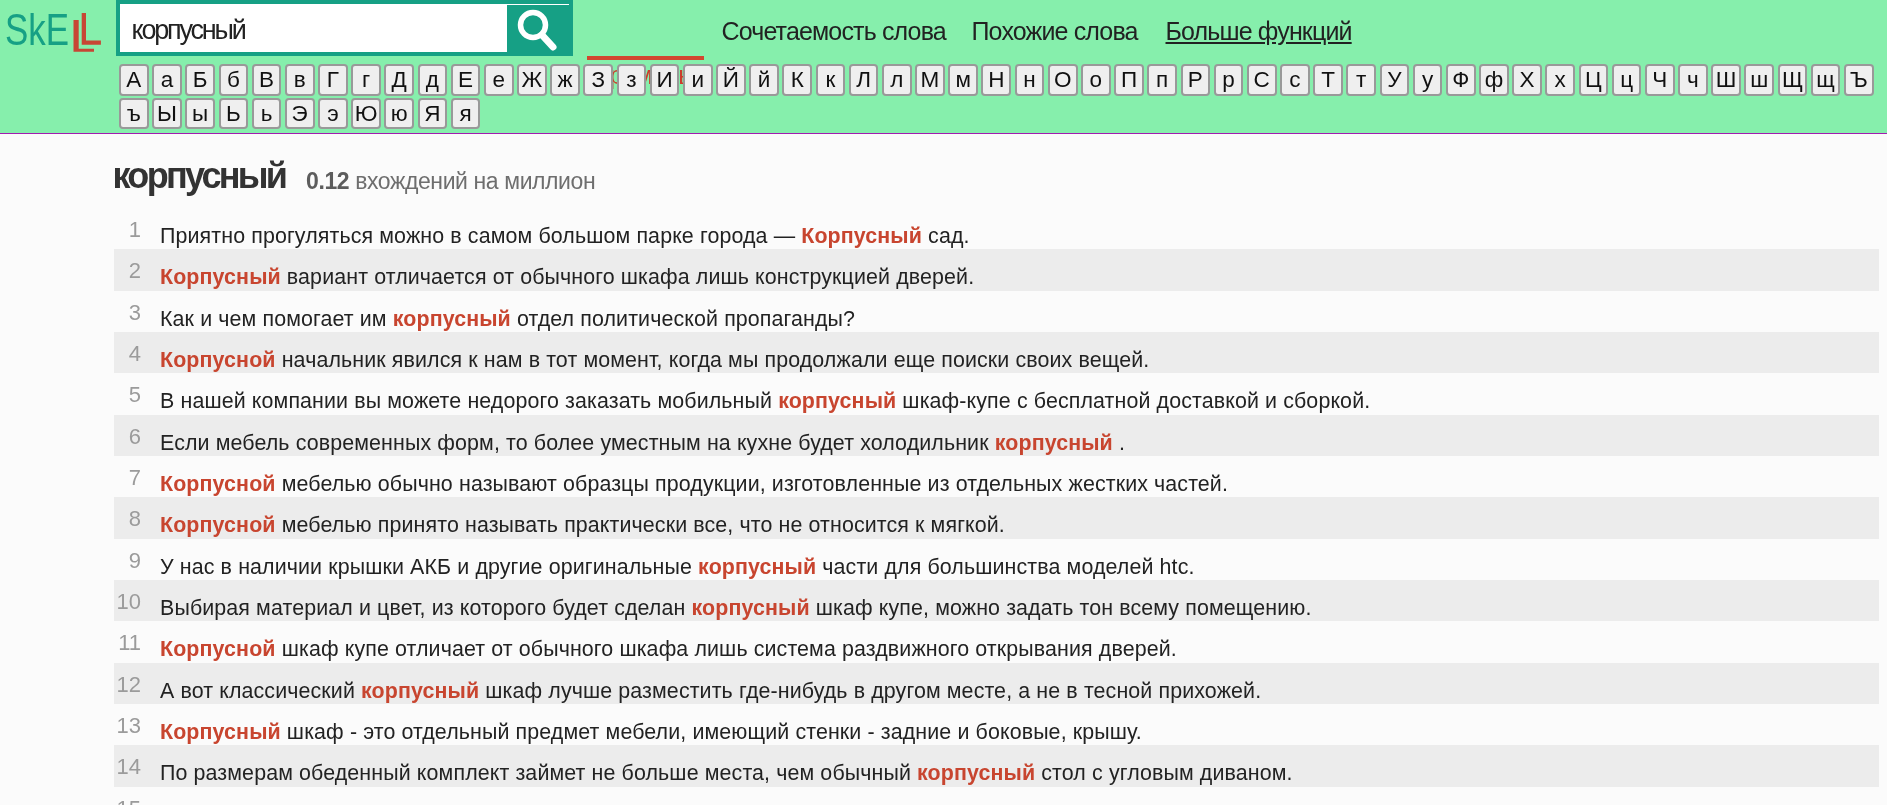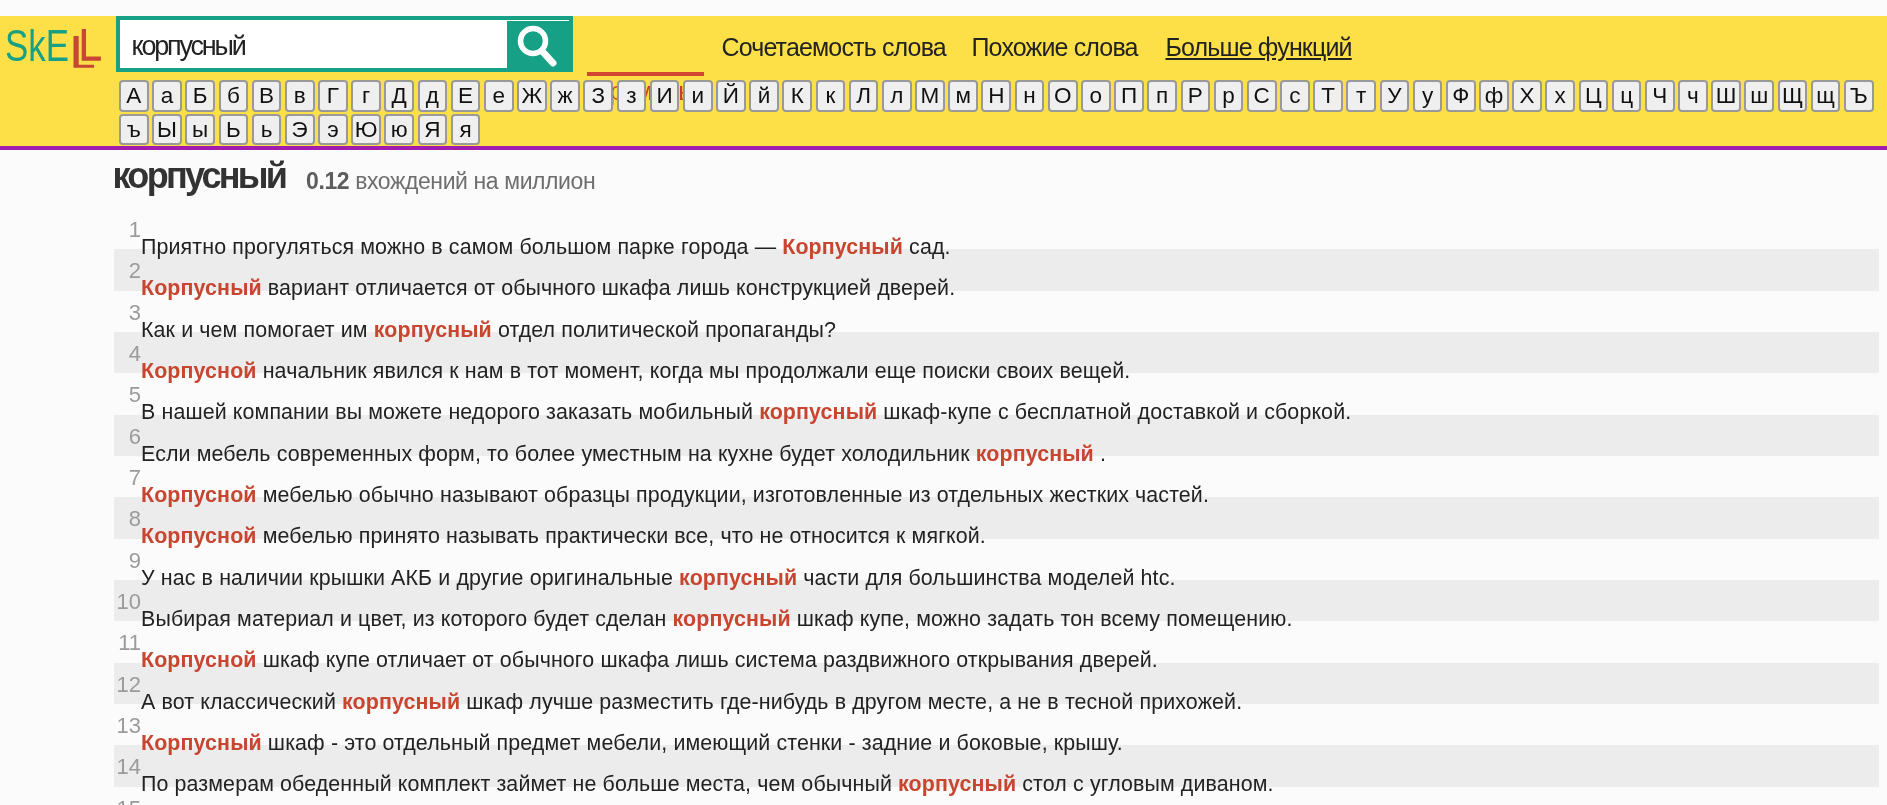--- a/index.html
+++ b/index.html
@@ -5,22 +5,22 @@
 <style>
   * { box-sizing: border-box; }
   html,body { margin:0; padding:0; }
   body {
     width:1887px; height:805px; overflow:hidden;
     background:#fbfbfb;
     font-family:"Liberation Sans", sans-serif;
     position:relative;
   }
   #header {
-    position:absolute; left:0; top:16px; width:1887px; height:134px;
-    background:#fde047; border-bottom:4px solid #a21caf;
+    position:absolute; left:0; top:0; width:1887px; height:134px;
+    background:#86efac; border-bottom:1px solid #a21caf;
   }
   
   #logo { position:absolute; left:0px; top:0px; }
   
   #searchbox {
     position:absolute; left:116px; top:0px; width:457px; height:56px;
     background:#fff; border:4px solid #16a085;
   }
   #searchtext {
     position:absolute; left:11.5px; top:13.2px; line-height:1;
@@ -62,21 +62,21 @@
   #rows { position:absolute; left:114px; top:208px; width:1765px; }
   .row {
     height:41.34px; display:flex; align-items:center;
     font-size:21.4px; color:#222;
   }
   .row:nth-child(even) { background:#ececec; }
   .num {
     width:27px; text-align:right; color:#9b9b9b; flex:none;
     font-size:22px; position:relative; top:1.5px;
   }
-  .txt { white-space:nowrap; position:relative; top:19px; letter-spacing:0.12px; }
+  .txt { margin-left:19px; white-space:nowrap; position:relative; top:8px; letter-spacing:0.12px; }
   .kw { color:#c8452f; font-weight:bold; }
 </style>
 </head>
 <body>
 <div id="header">
   <div id="logo">
     <svg width="110" height="60" viewBox="0 0 110 60">
       <text x="5" y="44.8" font-family="Liberation Sans, sans-serif" font-size="45" fill="#16a085" textLength="64" lengthAdjust="spacingAndGlyphs">SkE</text>
       <path d="M73.5,20 H78.7 V48.7 H94 V51.7 H73.5 Z" fill="#c74634"></path>
       <path d="M81.7,13 H86 V40.4 H100.9 V44.8 H81.7 Z" fill="#c74634"></path>

